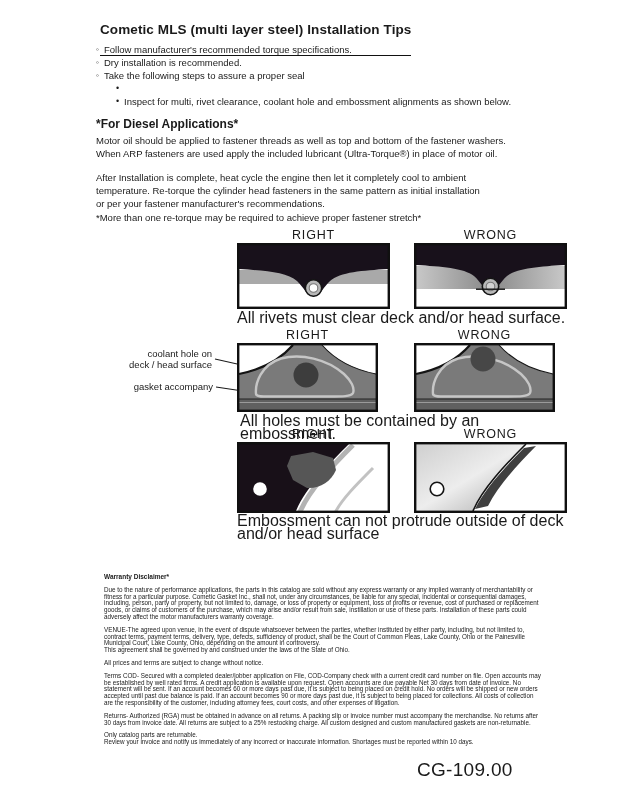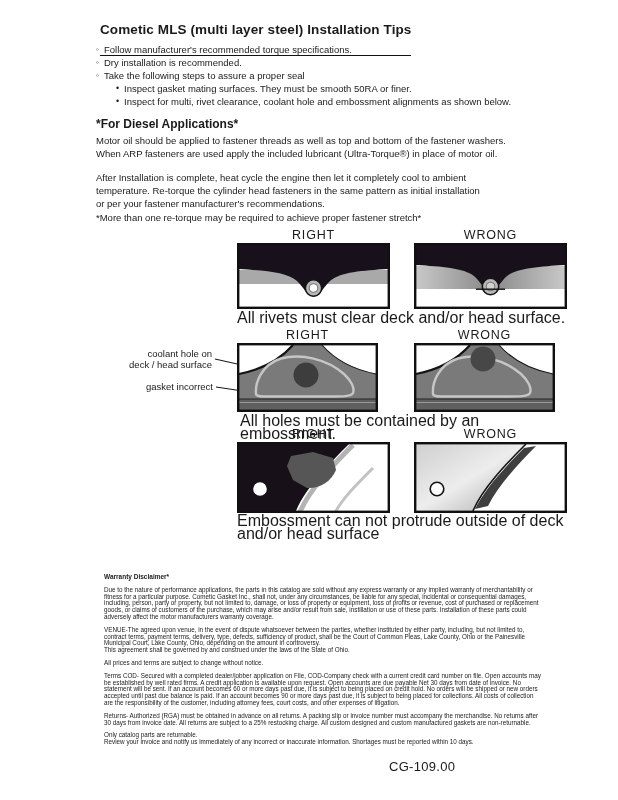--- a/index.html
+++ b/index.html
@@ -14,21 +14,21 @@
   .bullet-glyph{width:8px;flex:0 0 8px;font-size:8px;line-height:13px;}
   .sub{padding-left:20px;}
   .sub .bullet-glyph{font-size:9px;}
   .diesel-heading{font-size:12px;font-weight:bold;}
   .diag-label{font-size:12.5px;letter-spacing:0.8px;text-align:center;font-weight:500;}
   .caption{font-size:16px;line-height:13px;white-space:pre-line;}
   .side-label{font-size:9.5px;line-height:11px;text-align:right;white-space:pre-line;}
   .legal{font-size:6.3px;line-height:6.8px;width:505px;}
   .legal h4{font-size:6.5px;margin:0 0 6px 0;}
   .legal p{margin:0 0 6px 0;white-space:pre-line;}
-  .page-code{font-size:13px;letter-spacing:0.3px;}
+  .page-code{font-size:19px;letter-spacing:0.3px;margin-left:28px;}
   svg{display:block;}
 </style>
 </head>
 <body>
 
 <div class="page">
 
   <div class="abs" style="left:100px;top:20px;">
     <span class="title">Cometic MLS (multi layer steel) Installation Tips</span>
   </div>
@@ -41,21 +41,20 @@
     <div class="bullet-row">
       <span class="bullet-glyph">◦</span>
       <span>Dry installation is recommended.</span>
     </div>
     <div class="bullet-row">
       <span class="bullet-glyph">◦</span>
       <span>Take the following steps to assure a proper seal</span>
     </div>
     <div class="bullet-row sub">
       <span class="bullet-glyph">•</span>
-      <span>Inspect gasket mating surfaces.  They must be smooth 50RA or finer.</span>
     </div>
     <div class="bullet-row sub">
       <span class="bullet-glyph">•</span>
       <span>Inspect for multi, rivet clearance, coolant hole and embossment alignments as shown below.</span>
     </div>
   </div>
 
   <div class="abs diesel-heading" style="left:96px;top:117px;">*For Diesel Applications*</div>
   <div class="abs body-text" style="left:96px;top:134px;width:505px;">Motor oil should be applied to fastener threads as well as top and bottom of the fastener washers.
 When ARP fasteners are used apply the included lubricant (Ultra-Torque®) in place of motor oil.</div>
@@ -98,21 +97,21 @@
       <rect x="1.2" y="1.2" width="150.6" height="63.6" fill="none" stroke="#101010" stroke-width="2.4"></rect>
     </svg>
   </div>
   <div class="abs caption" style="left:237px;top:311px;width:330px;">All rivets must clear deck and/or head surface.</div>
 
   <div class="abs diag-label" style="left:237px;top:328px;width:141px;">RIGHT</div>
   <div class="abs diag-label" style="left:414px;top:328px;width:141px;">WRONG</div>
 
   <div class="abs side-label" style="left:88px;top:348px;width:124px;">coolant hole on
 deck / head surface</div>
-  <div class="abs side-label" style="left:88px;top:381px;width:125px;">gasket incorrect</div>
+  <div class="abs side-label" style="left:88px;top:381px;width:125px;">gasket accompany</div>
   <svg class="abs" style="left:205px;top:350px;" width="115" height="50" viewBox="0 0 115 50">
     <line x1="10" y1="9" x2="94" y2="28" stroke="#1a1a1a" stroke-width="1.1"></line>
     <line x1="11" y1="37" x2="58" y2="44" stroke="#1a1a1a" stroke-width="1.1"></line>
   </svg>
 
   <div class="abs" style="left:237px;top:343px;">
     <svg width="141" height="69" viewBox="0 0 141 69">
       <rect x="0" y="0" width="141" height="69" fill="#7a7a7a"></rect>
       <path d="M2,2 H56 C42,18 22,27 2,31 Z" fill="#ffffff"></path>
       <path d="M139,2 H85 C99,18 119,27 139,31 Z" fill="#ffffff"></path>

